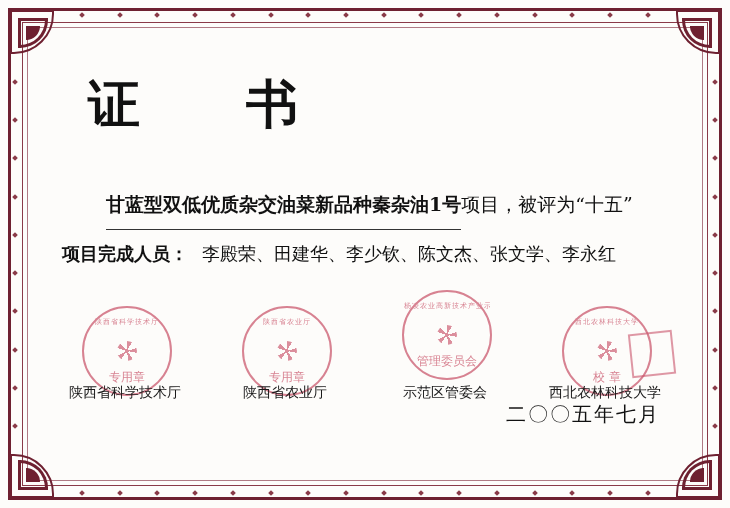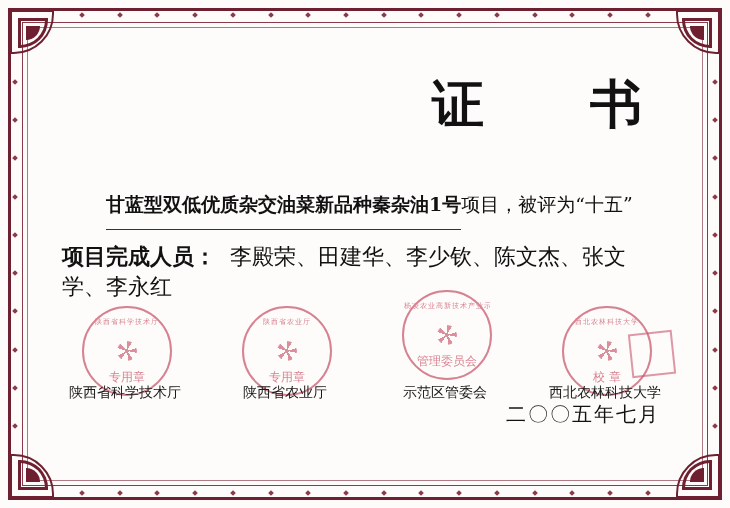--- a/index.html
+++ b/index.html
@@ -87,21 +87,21 @@
 
   
   .content {
     position: absolute;
     left: 44px;
     top: 44px;
     right: 44px;
     bottom: 44px;
   }
   .title {
-    text-align: right;
+    text-align: left;
     margin-top: 26px;
     font-family: "DejaVu Serif", serif;
     font-size: 52px;
     font-weight: bold;
     letter-spacing: 44px;
     text-indent: 44px;
     color: #111111;
   }
   .body-text {
     margin-top: 42px;
@@ -115,21 +115,21 @@
   .body-text .indent { display: inline-block; width: 44px; }
   .proj-name {
     font-weight: bold;
     border-bottom: 1px solid #333;
     padding-bottom: 14px;
   }
   .members-row {
     margin-top: 16px;
     padding: 0 18px;
     font-family: Liberation Mono, monospace;
-    font-size: 22px;
+    font-size: 18px;
     color: #111111;
   }
   .members-label { font-weight: bold; }
   .members-names { margin-left: 14px; }
 
   
   .signatories {
     position: absolute;
     left: 6px;
     right: 6px;

